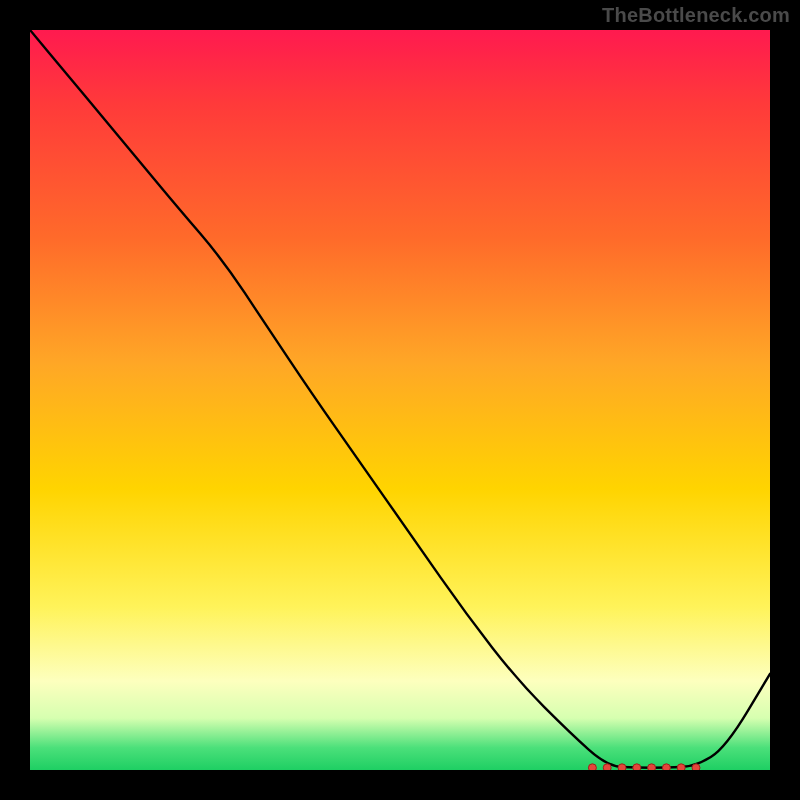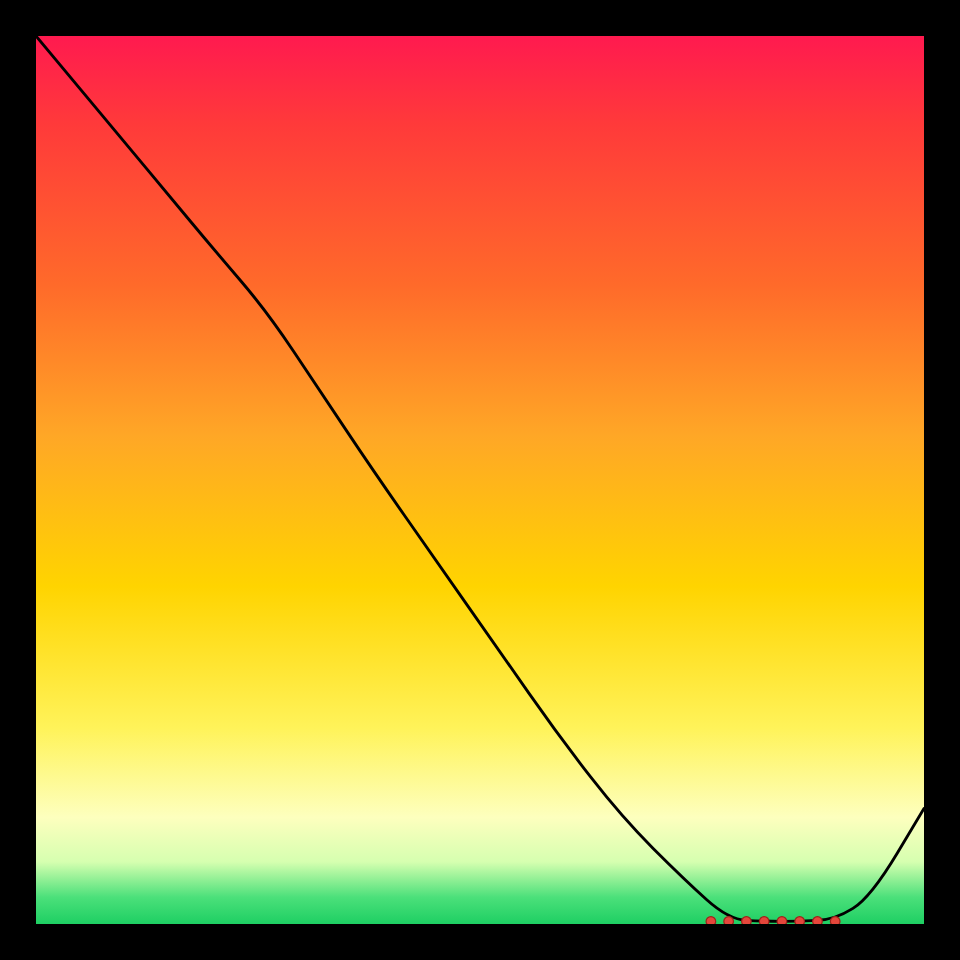--- a/index.html
+++ b/index.html
@@ -67,20 +67,21 @@
     fill: #e4463b;
     stroke: #9c241b;
     stroke-width: 1;
   }
 </style>
 </head>
 <body>
 
 <div class="frame">
 
+  <div class="attribution">TheBottleneck.com</div>
 
   <div class="plot-outer">
     <div class="plot-bg"></div>
 
     <svg class="overlay" viewBox="0 0 740 740" preserveAspectRatio="none">
       <path id="curve-path" class="curve" d="M 0.0 0.0 Q 0.0 0.0 18.5 22.2 Q 37.0 44.4 55.5 66.6 Q 74.0 88.8 92.5 111.0 Q 111.0 133.2 129.5 155.4 Q 148.0 177.6 170.2 203.5 Q 192.4 229.4 214.6 262.7 Q 236.8 296.0 259.0 329.3 Q 281.2 362.6 307.1 399.6 Q 333.0 436.6 358.9 473.6 Q 384.8 510.6 410.7 547.6 Q 436.6 584.6 462.5 617.9 Q 488.4 651.2 514.3 677.1 Q 540.2 703.0 558.7 719.6 Q 577.2 736.3 592.0 737.0 Q 606.8 737.8 621.6 737.8 Q 636.4 737.8 651.2 737.0 Q 666.0 736.3 680.8 727.0 Q 695.6 717.8 717.8 680.8 T 740.0 643.8"></path>
       <g id="marker-group">
           <circle cx="562.4" cy="737.8" r="4" class="marker"></circle>
           <circle cx="577.2" cy="737.8" r="4" class="marker"></circle>
           <circle cx="592.0" cy="737.8" r="4" class="marker"></circle>

